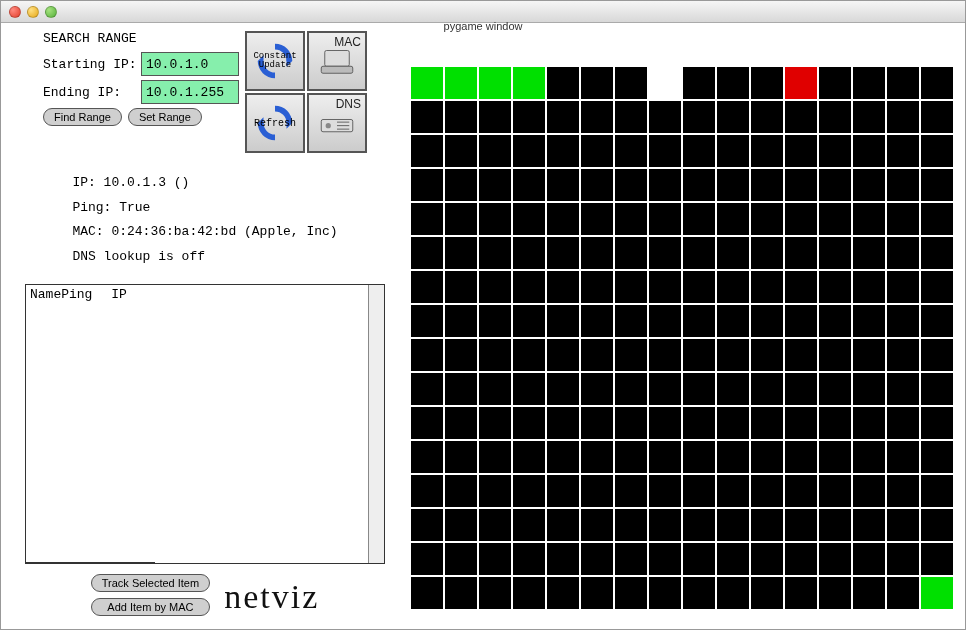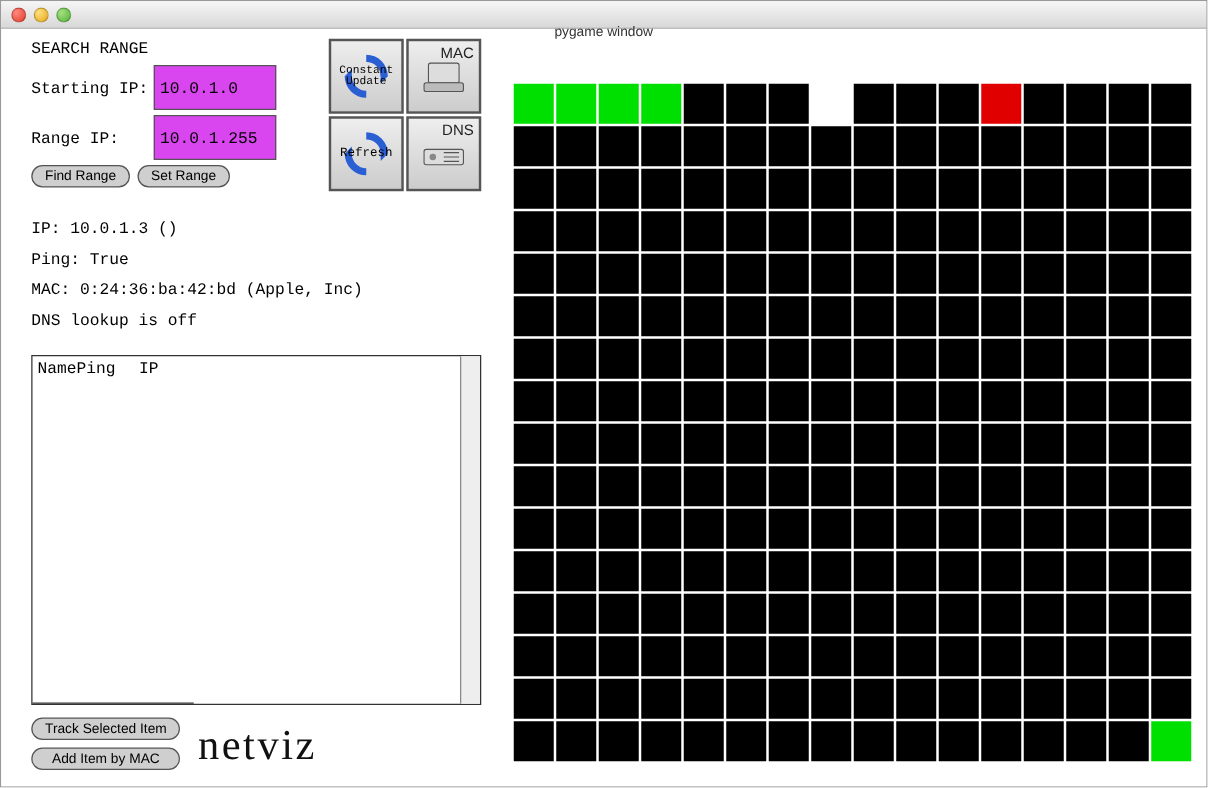--- a/index.html
+++ b/index.html
@@ -47,39 +47,40 @@
     display: flex;
     background: #fff;
   }
   .left-panel {
     width: 390px;
     padding: 8px 6px 6px 24px;
     display: flex;
     flex-direction: column;
     font-family: "Courier New", monospace;
     font-size: 13px;
+    align-items: center;
   }
   .top-controls {
     display: flex;
     gap: 6px;
   }
   .search-range {
     flex: 1;
   }
   .sr-title { font-family: "Courier New", monospace; font-size: 13px; margin-bottom: 6px; }
   .sr-row { display: flex; align-items: center; margin-bottom: 4px; }
   .sr-row label { width: 98px; font-family: "Courier New", monospace; font-size: 13px; }
   .sr-row input {
     width: 98px;
-    height: 36px;
+    height: 24px;
     font-family: "Courier New", monospace;
     font-size: 13px;
     padding: 1px 4px;
     border: 1px solid #555;
-    background: #d946ef;
+    background: #86efac;
   }
   .btn-row { display: flex; gap: 6px; margin-top: 4px; }
   .pill-btn {
     border: 1px solid #555;
     border-radius: 10px;
     background: #cfcfcf;
     padding: 2px 10px;
     font-family: "Lucida Grande", Arial, sans-serif;
     font-size: 11px;
     cursor: pointer;
@@ -197,21 +198,21 @@
     <div class="left-panel">
 
       <div class="top-controls">
         <div class="search-range">
           <div class="sr-title">SEARCH RANGE</div>
           <div class="sr-row">
             <label>Starting IP:</label>
             <input type="text" value="10.0.1.0" style="">
           </div>
           <div class="sr-row">
-            <label>Range IP:</label>
+            <label>Ending IP:</label>
             <input type="text" value="10.0.1.255" style="">
           </div>
           <div class="btn-row">
             <button class="pill-btn">Find Range</button>
             <button class="pill-btn">Set Range</button>
           </div>
         </div>
 
         <div class="icon-grid">
           <div class="icon-cell">

